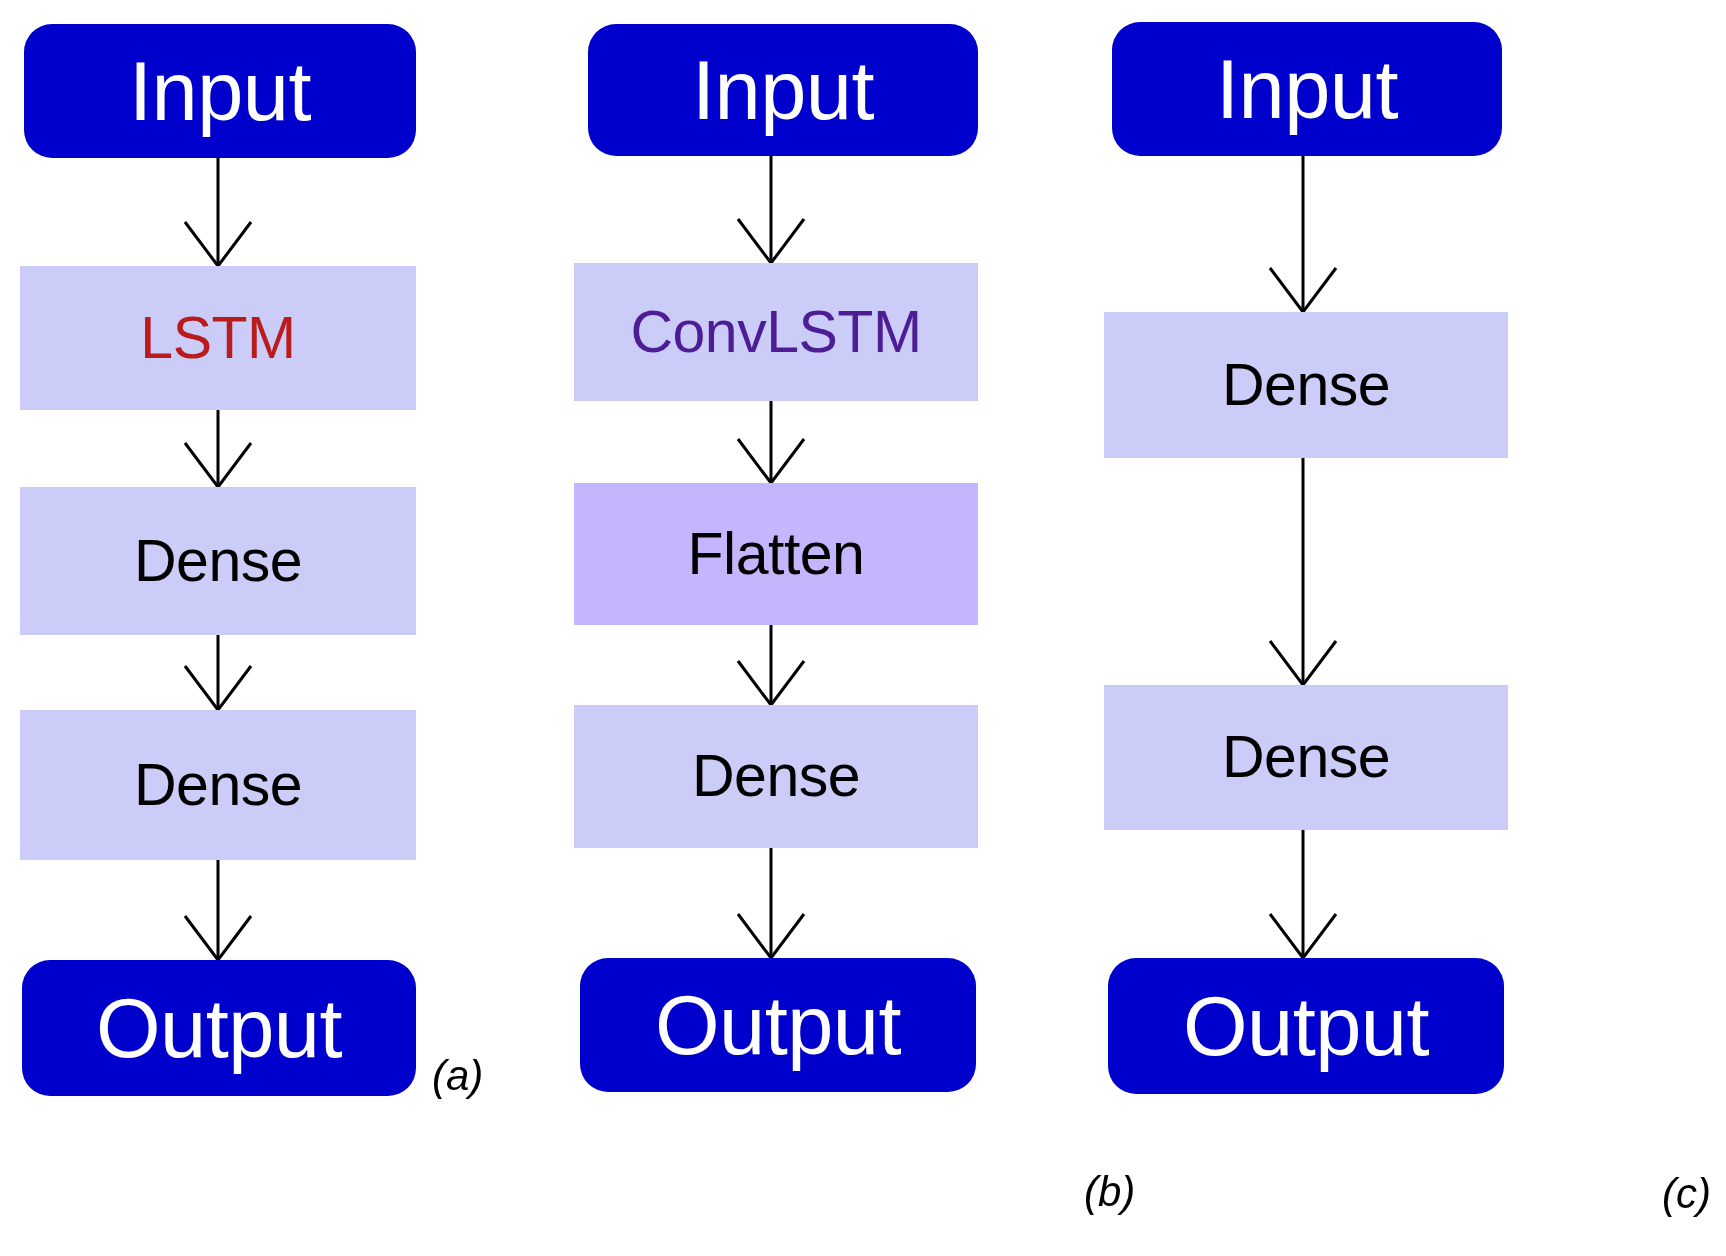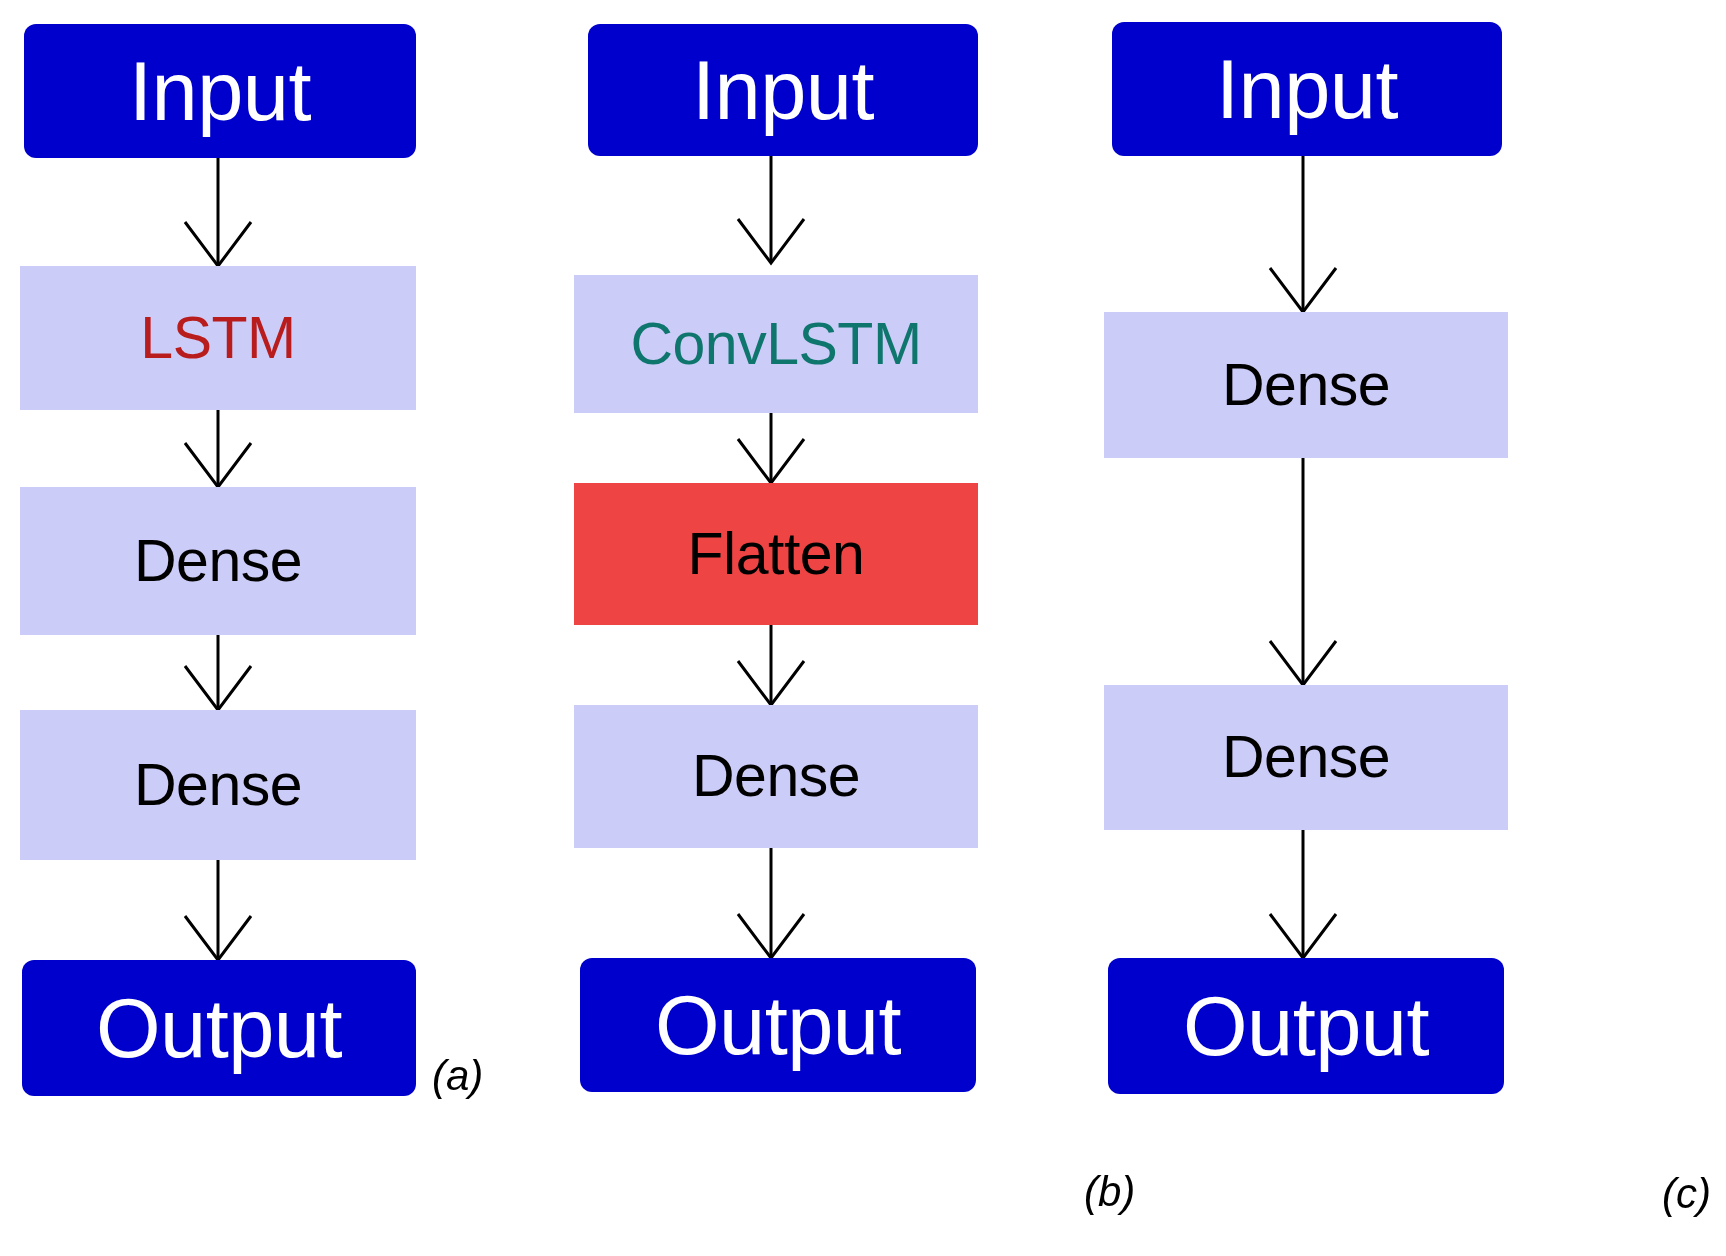--- a/index.html
+++ b/index.html
@@ -27,21 +27,21 @@
     align-items: center;
     justify-content: center;
     text-align: center;
     line-height: 1;
     white-space: nowrap;
     user-select: none;
   }
   .node.terminal {
     background: #0000cc;
     color: #ffffff;
-    border-radius: 12px;
+    border-radius: 28px;
     font-size: 83px;
     font-weight: 400;
     letter-spacing: -0.5px;
   }
   .node.layer {
     background: #ccccf9;
     color: #000000;
     border-radius: 0;
     font-size: 59px;
     font-weight: 400;
@@ -126,24 +126,24 @@
           <line x1="60" y1="0" x2="60" y2="80" stroke="#000000"></line>
           <polyline points="27,36 60,80 93,36" stroke="#000000" fill="none"></polyline>
         </svg>
         <svg class="connector" width="120" height="110" viewBox="0 0 120 110" style="left: 711px; top: 848px;">
           <line x1="60" y1="0" x2="60" y2="110" stroke="#000000"></line>
           <polyline points="27,66 60,110 93,66" stroke="#000000" fill="none"></polyline>
         </svg>
         <div class="node terminal" style="left: 588px; top: 24px; width: 390px; height: 132px; background: rgb(0, 0, 204); color: rgb(255, 255, 255);">
           <span>Input</span>
         </div>
-        <div class="node layer" style="left: 574px; top: 275px; width: 404px; height: 138px; background: rgb(204, 204, 249); color: #0f766e;">
+        <div class="node layer" style="left: 574px; top: 263px; width: 404px; height: 138px; background: rgb(204, 204, 249); color: #4c1d95;">
           <span>ConvLSTM</span>
         </div>
-        <div class="node layer" style="left: 574px; top: 483px; width: 404px; height: 142px; background: #ef4444; color: rgb(0, 0, 0);">
+        <div class="node layer" style="left: 574px; top: 483px; width: 404px; height: 142px; background: #c4b5fd; color: rgb(0, 0, 0);">
           <span>Flatten</span>
         </div>
         <div class="node layer" style="left: 574px; top: 705px; width: 404px; height: 143px; background: rgb(204, 204, 249); color: rgb(0, 0, 0);">
           <span>Dense</span>
         </div>
         <div class="node terminal" style="left: 580px; top: 958px; width: 396px; height: 134px; background: rgb(0, 0, 204); color: rgb(255, 255, 255);">
           <span>Output</span>
         </div>
         <div class="panel-caption" style="left: 1084px; top: 1168px;">(b)</div>
       </div>

